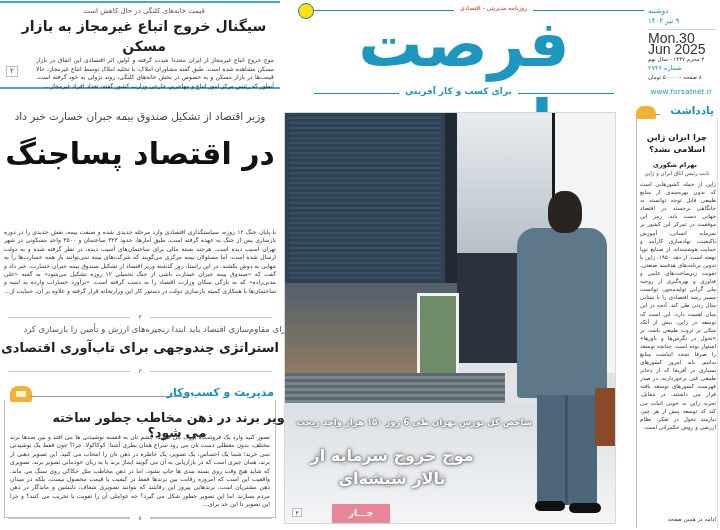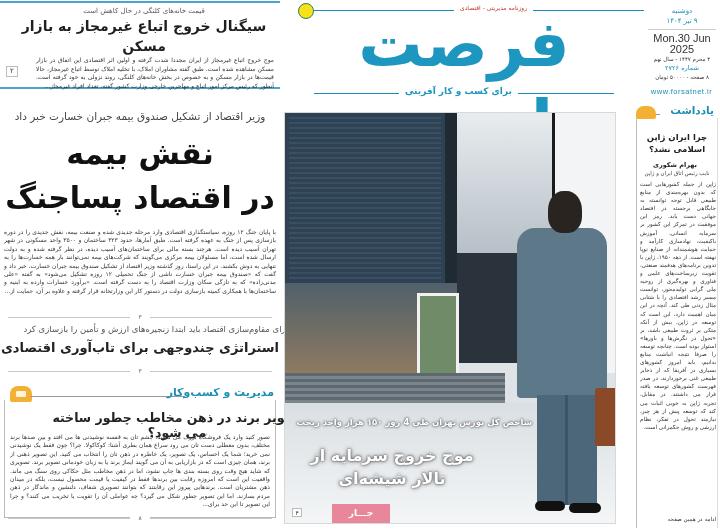--- a/index.html
+++ b/index.html
@@ -2,25 +2,25 @@
 <html><head>
 <meta charset="utf-8">
 <style>
   * { box-sizing: border-box; margin: 0; padding: 0; }
   html, body { width: 720px; height: 530px; overflow: hidden; background: #ffffff; }
   body { font-family: "DejaVu Sans", sans-serif; color: #222; position: relative; direction: rtl; }
 
   .abs { position: absolute; }
 
   
-  .datebox { left: 648px; top: 6px; width: 68px; text-align: center; }
+  .datebox { left: 648px; top: 6px; width: 68px; text-align: left; }
   .datebox .fa-day { font-size: 7px; color: #1a8fb5; line-height: 10px; }
   .datebox .fa-date { font-size: 7px; color: #1a8fb5; line-height: 10px; }
   .datebox .sep { height: 1px; background: #cfcfcf; margin: 3px 0; }
-  .datebox .en-date { font-family: "Liberation Sans", sans-serif; font-size: 11px; color: #333; direction: ltr; line-height: 11px; }
+  .datebox .en-date { font-family: "Liberation Sans", sans-serif; font-size: 14px; color: #333; direction: ltr; line-height: 11px; }
   .datebox .small { font-size: 5.5px; color: #333; line-height: 9px; }
   .datebox .issue { font-size: 6.5px; color: #1a8fb5; line-height: 9px; }
   .website { left: 645px; top: 87px; width: 73px; font-family: "Liberation Sans", sans-serif; font-size: 7.5px; letter-spacing: 0.5px; color: #1a8fb5; direction: ltr; text-align: center; }
 
   
   .logo-wrap { left: 284px; top: 0px; width: 360px; height: 100px; }
   .logo-topline { position: absolute; top: 10px; left: 30px; right: 0; height: 1px; background: #1a8fb5; }
   .logo-tagline-top { position: absolute; top: 4px; left: 170px; background: #fff; padding: 0 6px; font-size: 6px; color: #c0392b; white-space: nowrap; }
   .logo-sun { position: absolute; top: 3px; left: 14px; width: 16px; height: 16px; border-radius: 50%; background: #f7e21a; border: 1.5px solid #2f7d5a; }
   .logo-text { position: absolute; top: 4px; left: 0; width: 360px; text-align: center; font-family: "DejaVu Sans", sans-serif; font-weight: bold; font-size: 64px; color: #1e97c0; line-height: 80px; letter-spacing: -2px; }
@@ -117,21 +117,20 @@
   <div class="sep"></div>
   <div class="en-date">Mon.30 Jun 2025</div>
   <div class="small">۴ محرم ۱۴۴۷ - سال نهم</div>
   <div class="issue">شماره ۲۷۲۶</div>
   <div class="small">۸ صفحه - ۵۰۰۰۰ تومان</div>
 </div>
 <div class="abs website">www.forsatnet.ir</div>
 
 <div class="abs main-kicker">وزیر اقتصاد از تشکیل صندوق بیمه جبران خسارت خبر داد</div>
 <div class="abs main-headline">
-  <div>نقش بیمه</div>
   <div>در اقتصاد پساجنگ</div>
 </div>
 <div class="abs main-body">با پایان جنگ ۱۲ روزه، سیاستگذاری اقتصادی وارد مرحله جدیدی شده و صنعت بیمه، نقش جدیدی را در دوره بازسازی پس از جنگ به عهده گرفته است. طبق آمارها، حدود ۳۲۳ ساختمان و ۳۵۰۰ واحد مسکونی در شهر تهران آسیب دیده است. هرچند بسته مالی برای ساختمان‌های آسیب دیده، در نظر گرفته شده و به دولت ارسال شده است، اما مسئولان بیمه مرکزی می‌گویند که شرکت‌های بیمه نمی‌توانند بار همه خسارت‌ها را به تنهایی به دوش بکشند. در این راستا، روز گذشته وزیر اقتصاد از تشکیل صندوق بیمه جبران خسارت، خبر داد و گفت که «صندوق بیمه جبران خسارت ناشی از جنگ تحمیلی ۱۲ روزه تشکیل می‌شود» به گفته «علی مدنی‌زاده» که به تازگی سکان وزارت اقتصاد را به دست گرفته است، «برآورد خسارات وارده به ابنیه و ساختمان‌ها با همکاری کمیته بازسازی دولت در دستور کار این وزارتخانه قرار گرفته و علاوه بر آن، حمایت از...</div>
 <div class="page-divider" style="top:313px;">
   <div class="line"></div>
   <div class="num">۳</div>
 </div>
 
 <div class="abs sub-kicker">برای مقاوم‌سازی اقتصاد باید ابتدا زنجیره‌های ارزش و تأمین را بازسازی کرد</div>
 <div class="abs sub-headline">استراتژی چندوجهی برای تاب‌آوری اقتصادی</div>
@@ -165,21 +164,21 @@
   <div class="door"></div>
   <div class="steps"></div>
   <div class="floor"></div>
   <div class="man-body"></div>
   <div class="man-head"></div>
   <div class="man-legs"></div>
   <div class="shoe1"></div>
   <div class="shoe2"></div>
   <div class="briefcase"></div>
 </div>
-<div class="abs photo-kicker">شاخص کل بورس تهران طی 4 روز ۱۵۰ هزار واحد ریخت</div>
+<div class="abs photo-kicker">شاخص کل بورس تهران طی 6 روز ۱۵۰ هزار واحد ریخت</div>
 <div class="abs photo-headline">موج خروج سرمایه از تالار شیشه‌ای</div>
 <div class="abs photo-page">۴</div>
 <div class="abs jar-badge">جـــار</div>
 
 <div class="abs note-header">
   <div class="badge"></div>
   <div class="line"></div>
   <div class="title">یادداشت</div>
 </div>
 <div class="abs note-box"></div>

